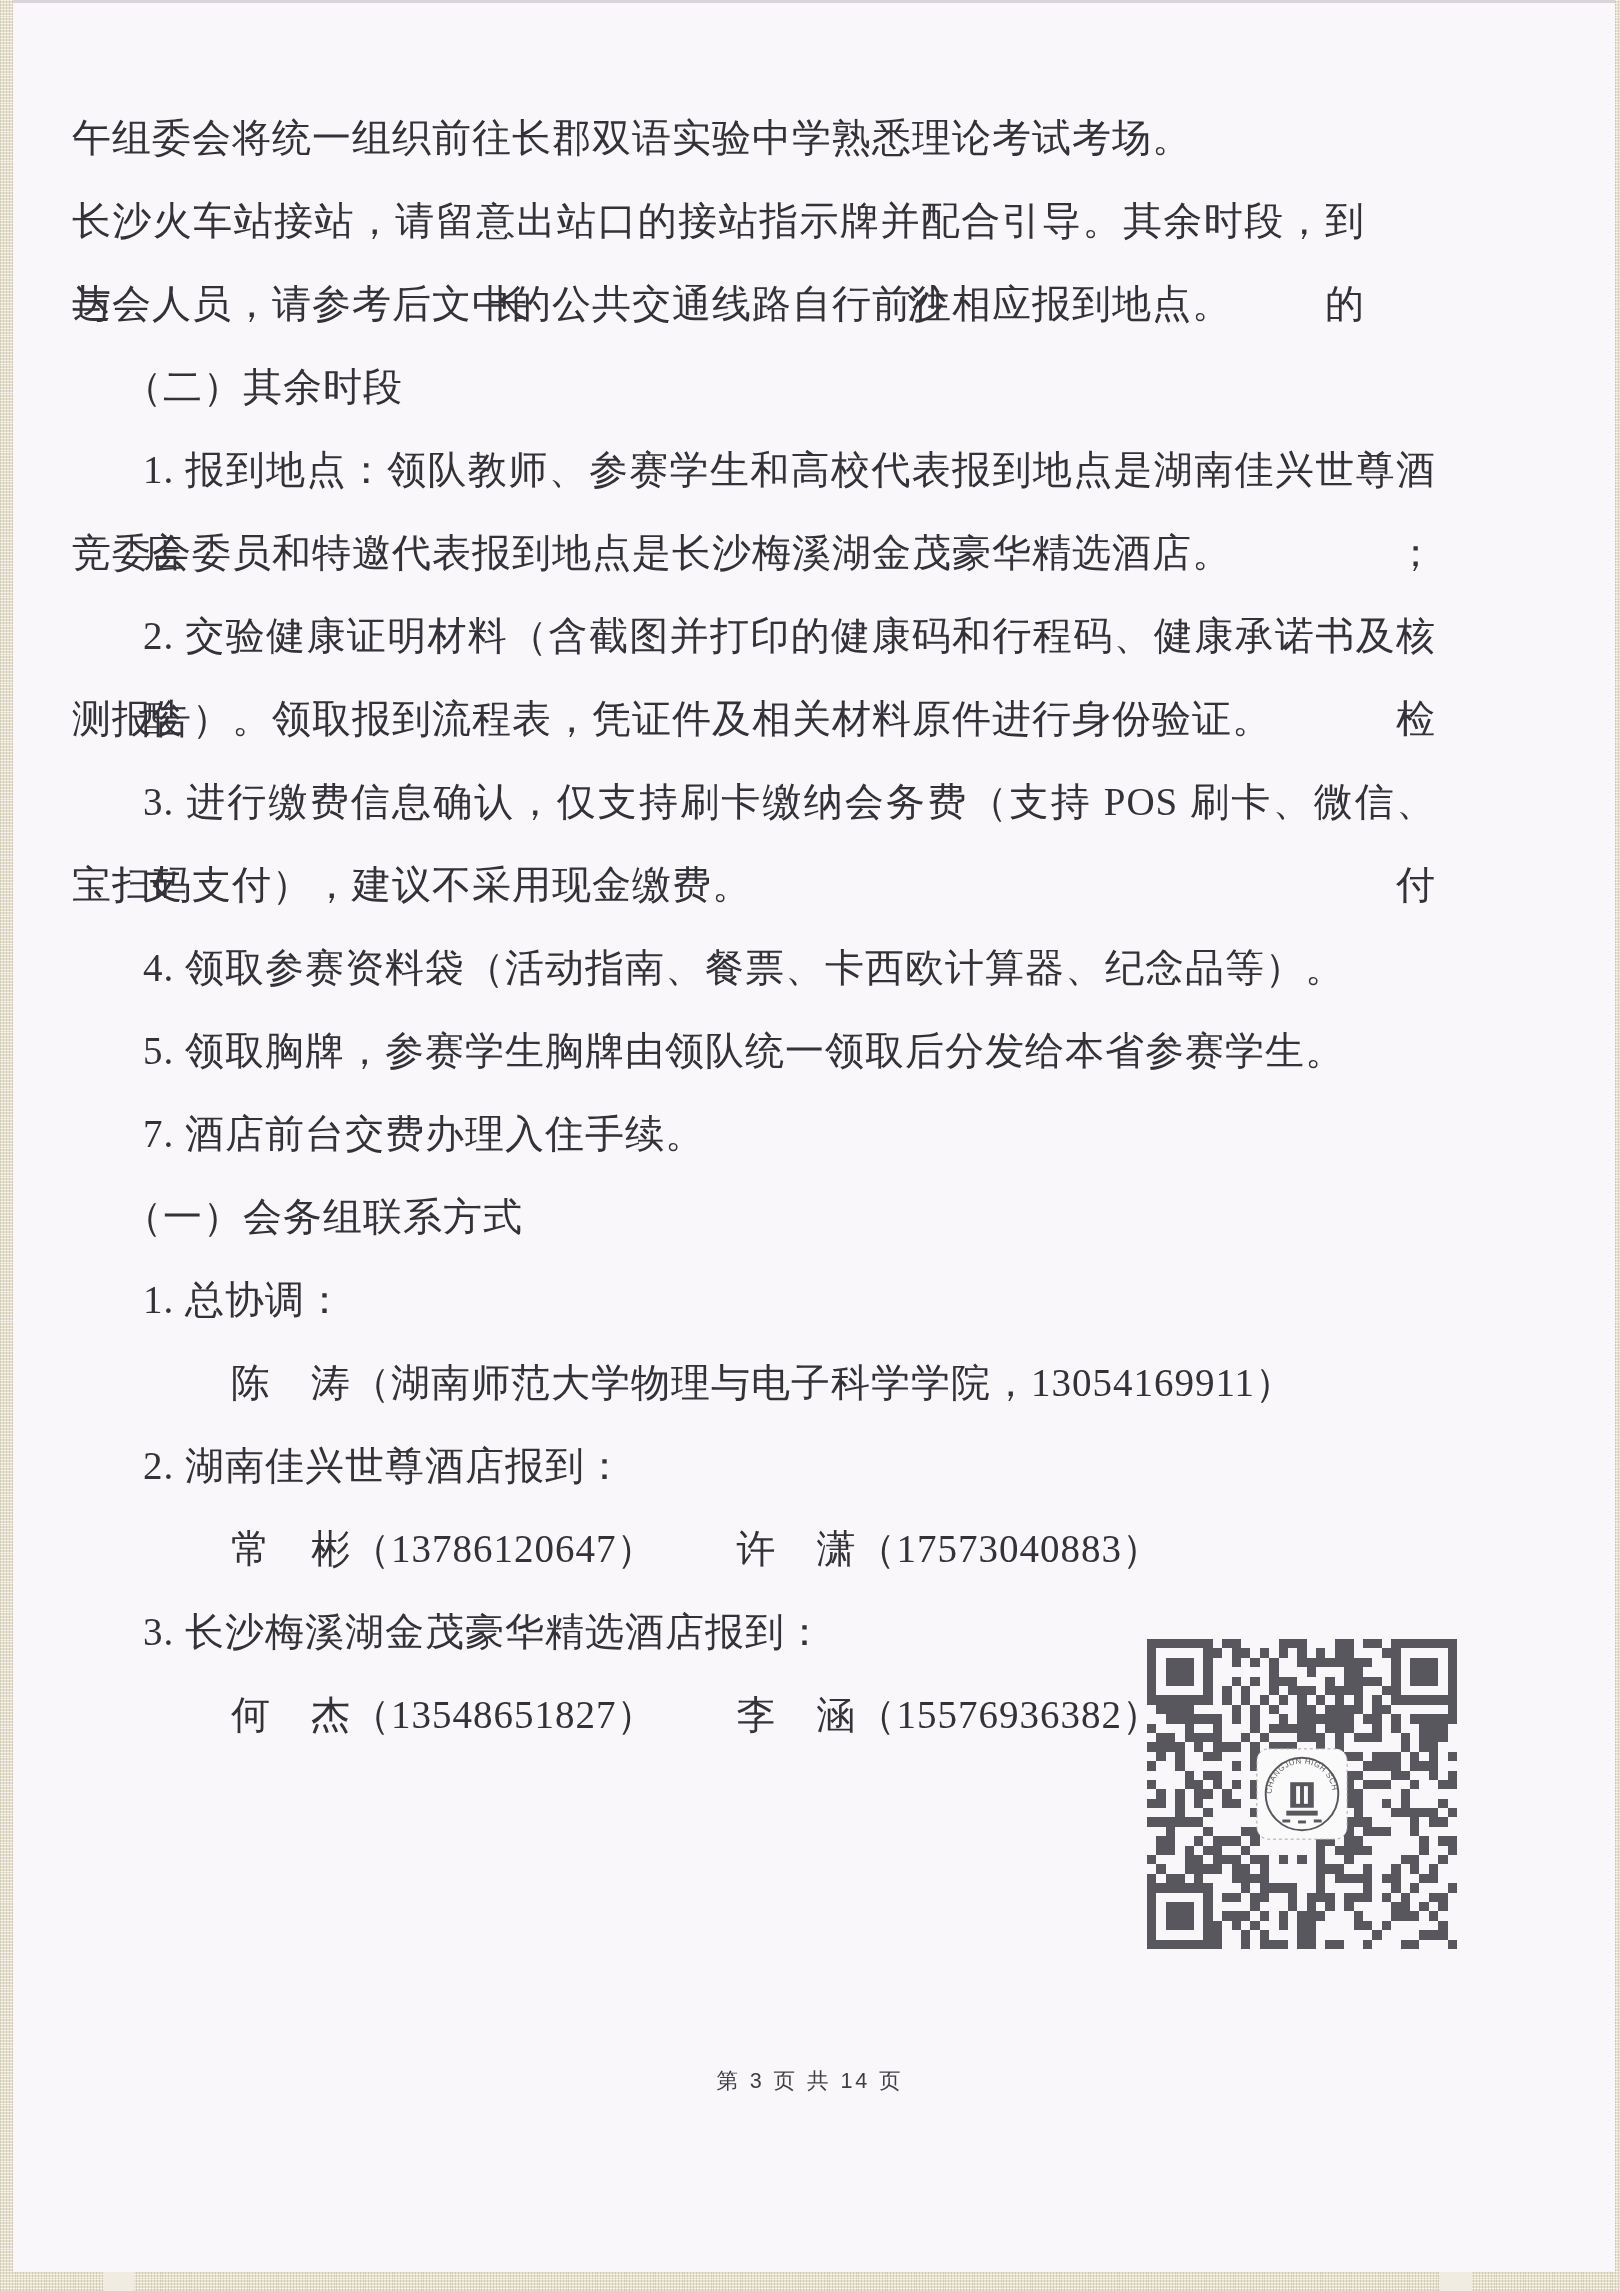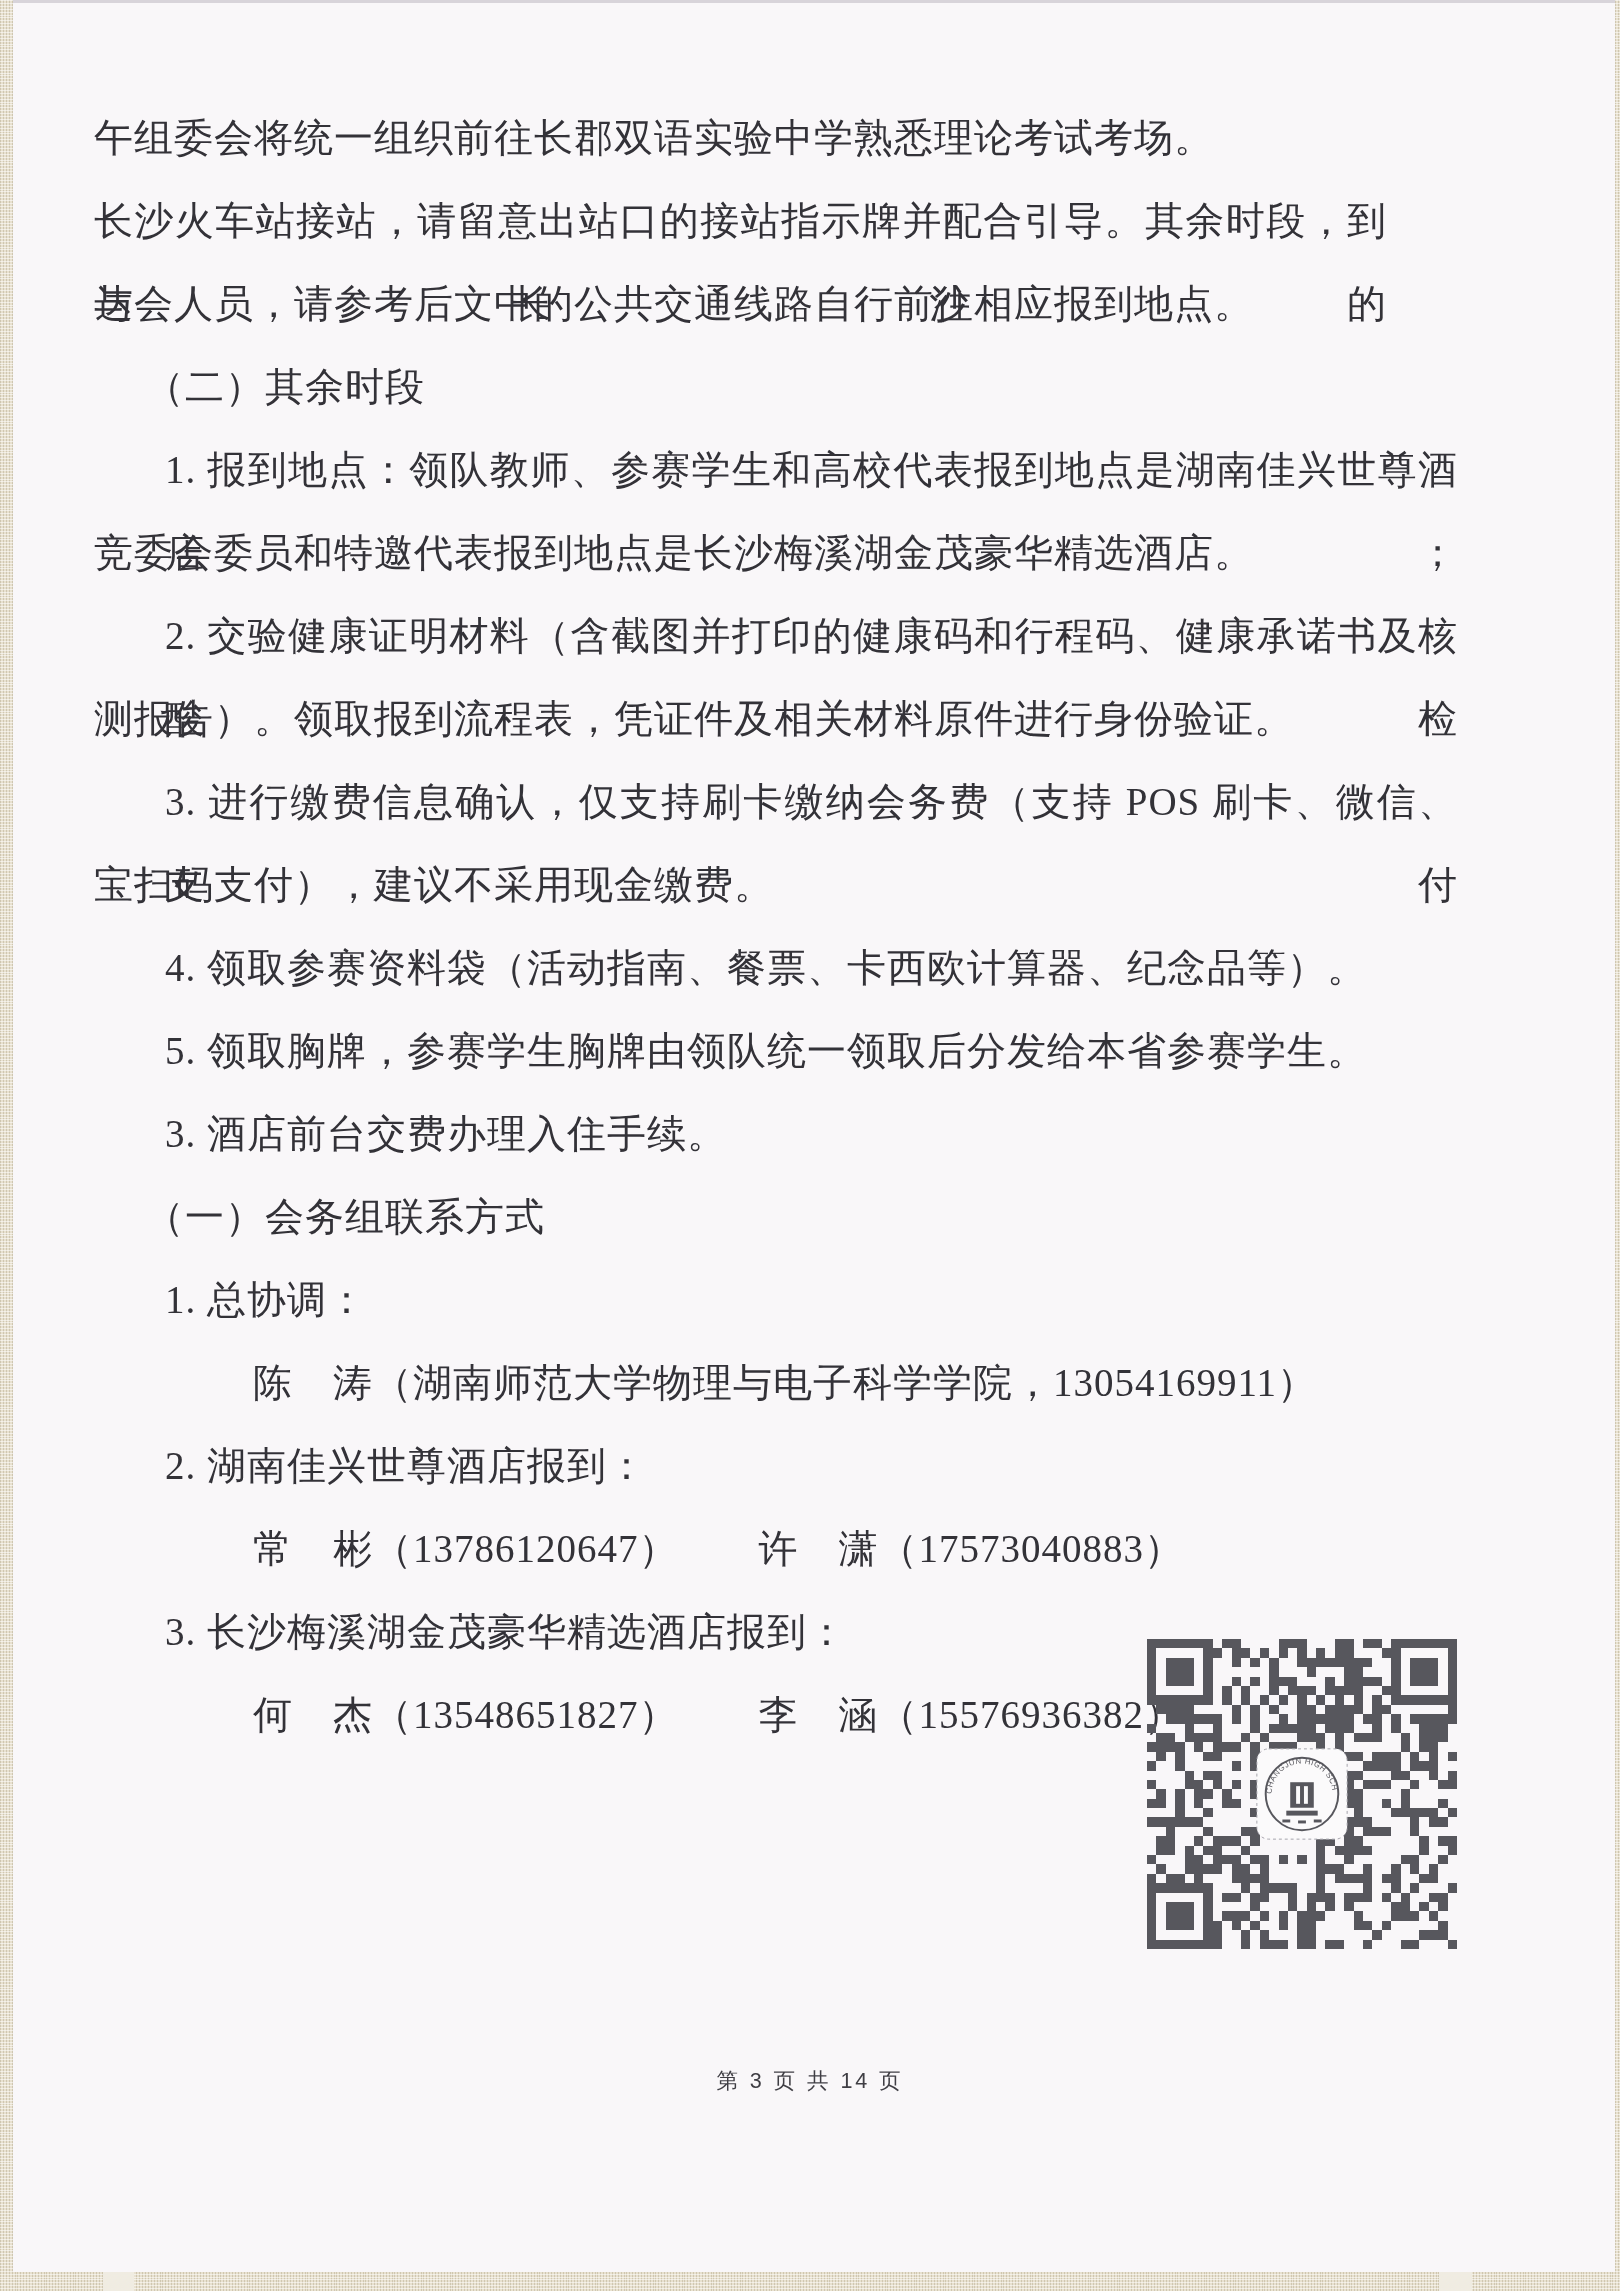--- a/index.html
+++ b/index.html
@@ -27,21 +27,21 @@
   .notch-a{left:103px;width:31px;}
   .notch-b{left:1439px;width:33px;}
 
   
   #doc{
     position:absolute;left:0;top:0;width:1620px;
     padding-top:96px;
   }
   .line{
     width:1293px;
-    margin-left:94px;
+    margin-left:72px;
     height:83px;
     line-height:83px;
     font-size:39px;
     white-space:nowrap;
     letter-spacing:1px;
   }
   .l-cont{padding-left:0;}
   .l-first{padding-left:71px;}
   .l-item{padding-left:71px;}
   .l-sub{padding-left:51px;}
@@ -81,21 +81,21 @@
       <div class="line l-cont">与会人员，请参考后文中的公共交通线路自行前往相应报到地点。</div>
       <div class="line l-sub">（二）其余时段</div>
       <div class="line l-item jl">1. 报到地点：领队教师、参赛学生和高校代表报到地点是湖南佳兴世尊酒店；</div>
       <div class="line l-cont">竞委会委员和特邀代表报到地点是长沙梅溪湖金茂豪华精选酒店。</div>
       <div class="line l-item jl">2. 交验健康证明材料（含截图并打印的健康码和行程码、健康承诺书及核酸检</div>
       <div class="line l-cont">测报告）。领取报到流程表，凭证件及相关材料原件进行身份验证。</div>
       <div class="line l-item jl">3. 进行缴费信息确认，仅支持刷卡缴纳会务费（支持 POS 刷卡、微信、支付</div>
       <div class="line l-cont">宝扫码支付），建议不采用现金缴费。</div>
       <div class="line l-item">4. 领取参赛资料袋（活动指南、餐票、卡西欧计算器、纪念品等）。</div>
       <div class="line l-item">5. 领取胸牌，参赛学生胸牌由领队统一领取后分发给本省参赛学生。</div>
-      <div class="line l-item">3. 酒店前台交费办理入住手续。</div>
+      <div class="line l-item">7. 酒店前台交费办理入住手续。</div>
       <div class="line l-sub">（一）会务组联系方式</div>
       <div class="line l-item">1. 总协调：</div>
       <div class="line l-name">陈　涛（湖南师范大学物理与电子科学学院，13054169911）</div>
       <div class="line l-item">2. 湖南佳兴世尊酒店报到：</div>
       <div class="line l-name">常　彬（13786120647）　　许　潇（17573040883）</div>
       <div class="line l-item">3. 长沙梅溪湖金茂豪华精选酒店报到：</div>
       <div class="line l-name">何　杰（13548651827）　　李　涵（15576936382）</div>
     </div>
 
   <div id="qr"><svg width="310" height="310" viewBox="0 0 316 316" shape-rendering="crispEdges">

